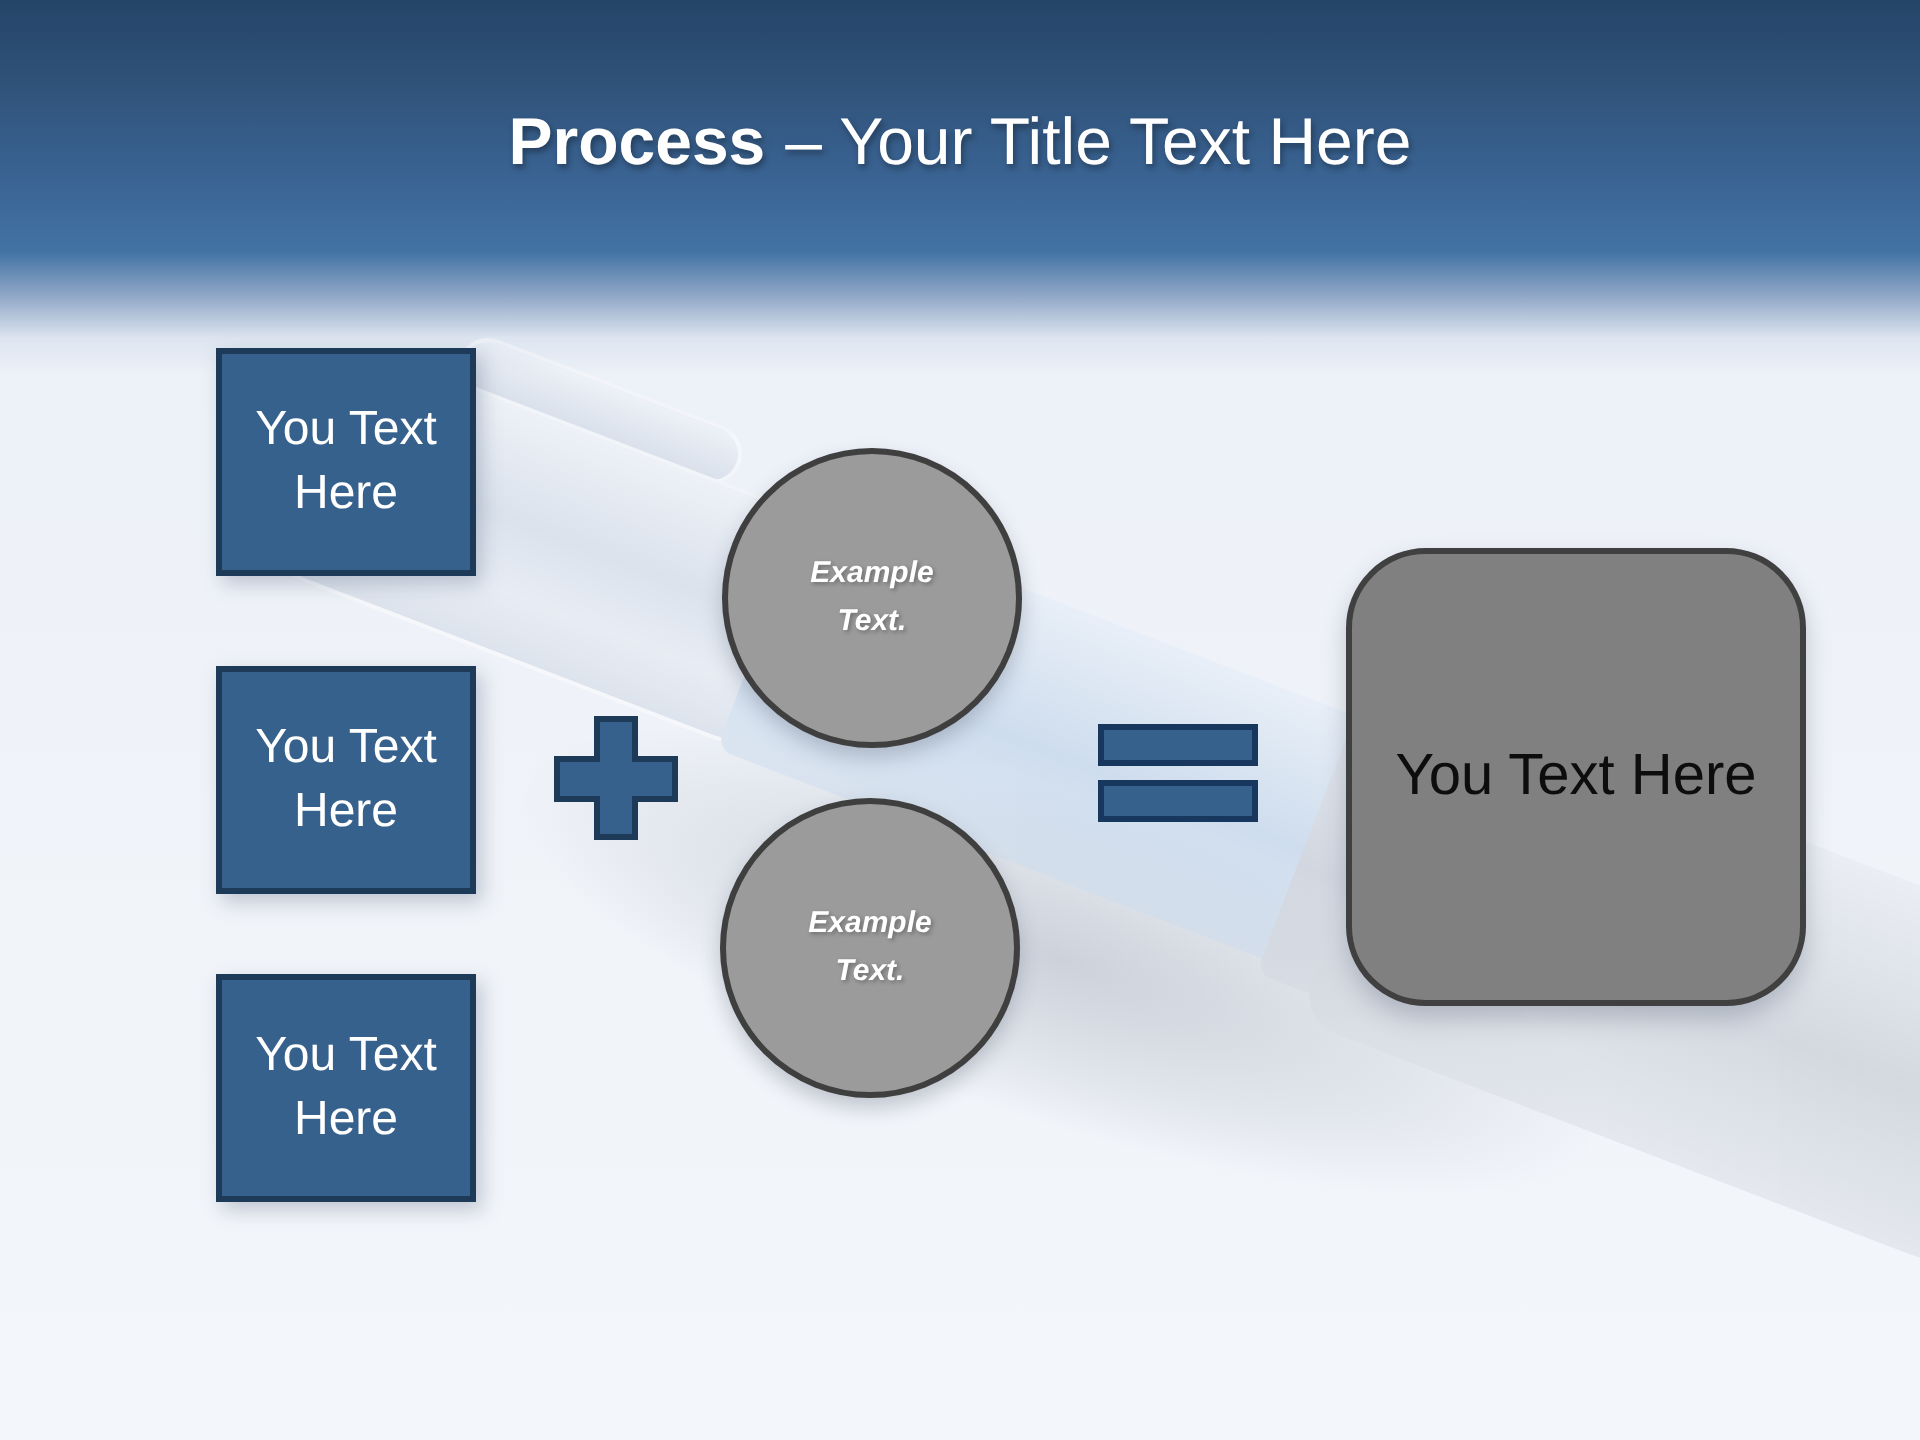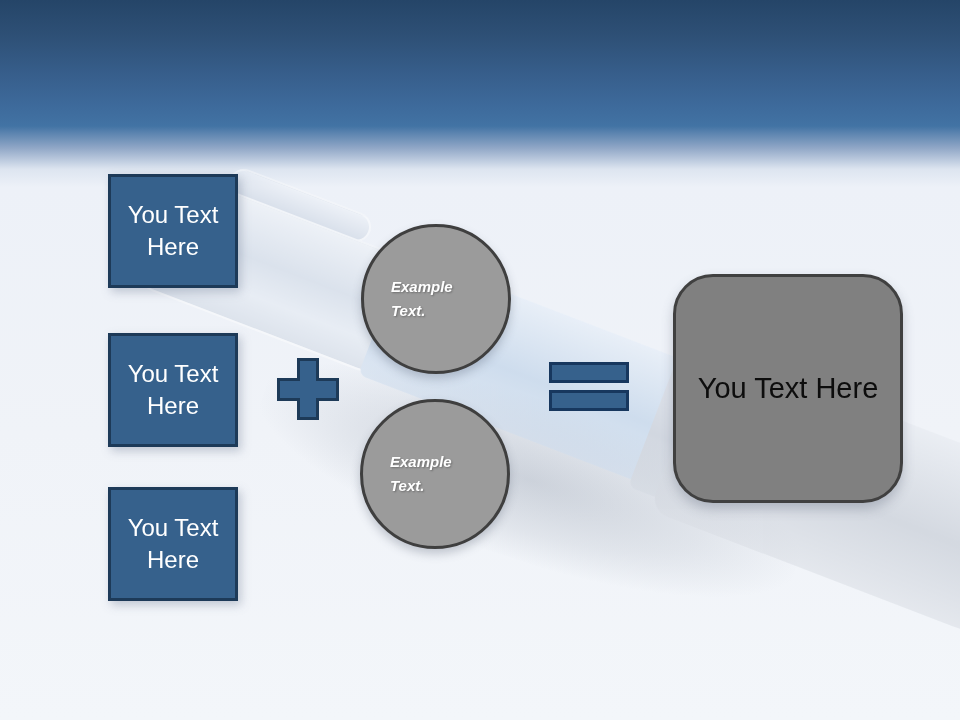--- a/index.html
+++ b/index.html
@@ -128,21 +128,21 @@
 
   
   .circle {
     position: absolute;
     width: 150px; height: 150px;
     border-radius: 50%;
     background: #9b9b9b;
     border: 3px solid #3f3f3f;
     box-shadow: 0 5px 10px rgba(80,90,110,0.30);
     display: flex; align-items: center; justify-content: center;
-    text-align: left;
+    text-align: center;
   }
   .circle-1 { left: 361px; top: 224px; }
   .circle-2 { left: 360px; top: 399px; }
   .circle .lbl {
     width: 90px;
     color: #ffffff;
     font-size: 15px;
     font-weight: 700;
     font-style: italic;
     line-height: 1.6;
@@ -178,20 +178,23 @@
       <div class="clip"></div>
       <div class="cap"></div>
       <div class="barrel"></div>
       <div class="ring"></div>
       <div class="body"></div>
       <div class="end-ring-outer"></div>
 
     </div>
   </div>
 
+  <div class="title">
+    <span class="bold">Process</span><span class="regular">– Your Title Text Here</span>
+  </div>
 
   <div class="input-box box-1">
     <div class="lbl">You Text Here</div>
   </div>
   <div class="input-box box-2">
     <div class="lbl">You Text Here</div>
   </div>
   <div class="input-box box-3">
     <div class="lbl">You Text Here</div>
   </div>

